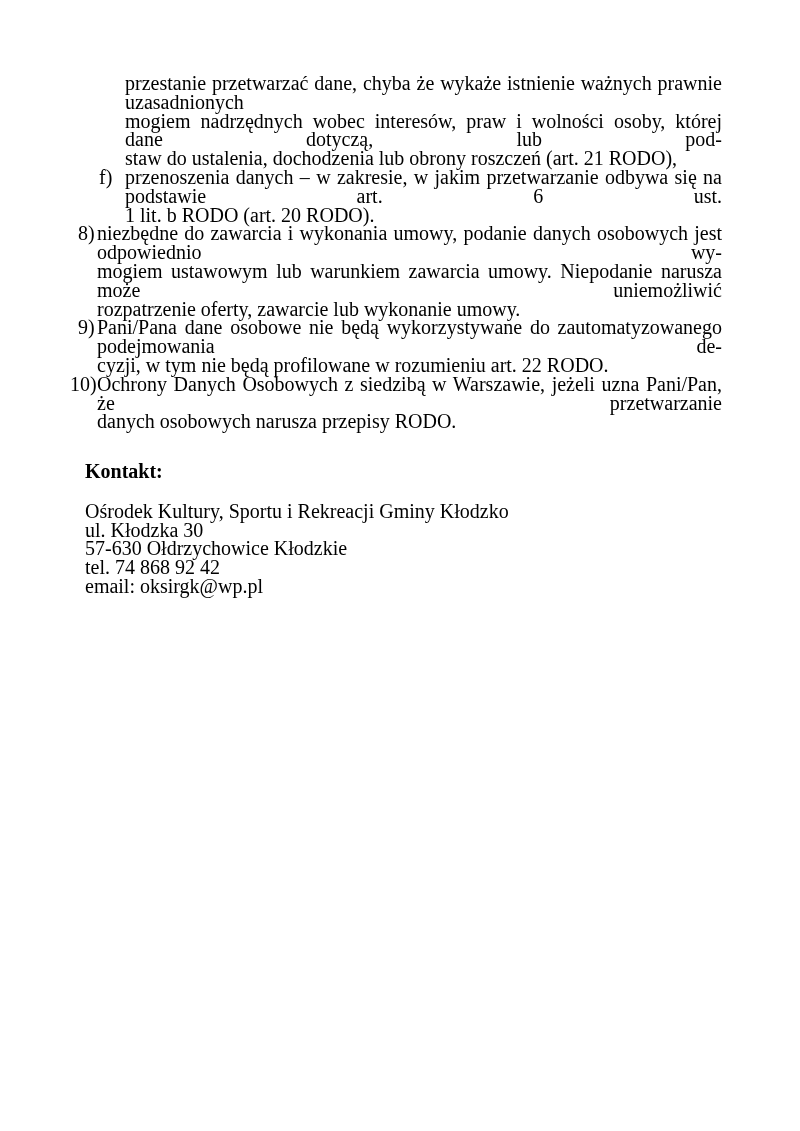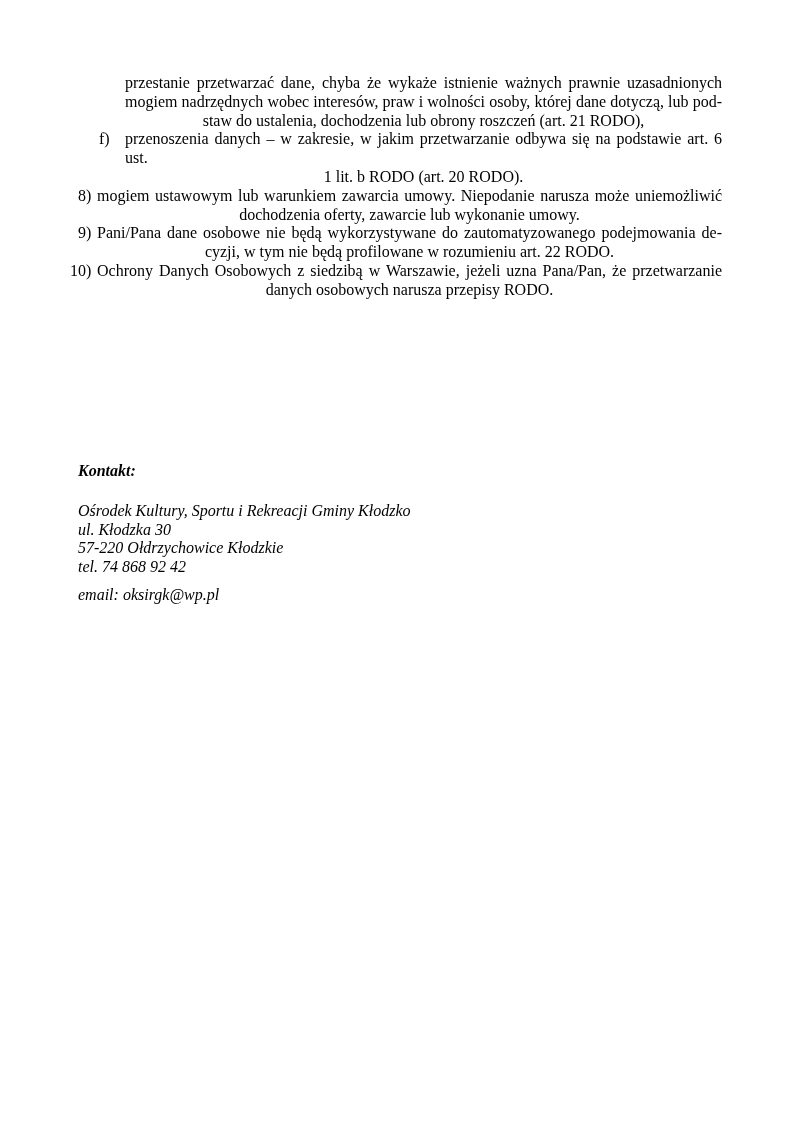--- a/index.html
+++ b/index.html
@@ -6,21 +6,21 @@
     margin: 0;
     padding: 0;
     background: #ffffff;
   }
   .page {
     position: relative;
     width: 800px;
     height: 1131px;
     background: #ffffff;
     font-family: "Liberation Serif", serif;
-    font-size: 16px;
+    font-size: 20px;
     color: #000000;
     overflow: hidden;
   }
   .body-block {
     position: absolute;
     top: 74px;
     left: 0;
     width: 722px;
   }
   .bline {
@@ -28,46 +28,44 @@
     line-height: 18.8px;
     white-space: normal;
   }
   .l1 { padding-left: 97px; }
   .l2 { padding-left: 125px; }
   .just {
     text-align: justify;
     text-align-last: justify;
   }
   .leftal {
-    text-align: center;
+    text-align: left;
     white-space: nowrap;
   }
   .marker {
     position: absolute;
     top: 0;
     white-space: nowrap;
   }
   .mk-f  { left: 99px; }
   .mk-n  { left: 78px; }
   .mk-10 { left: 70px; }
   .contact-block {
     position: absolute;
     top: 462px;
-    left: 78px;
+    left: 85px;
     line-height: 18.8px;
-    font-style: italic;
   }
   .contact-heading {
     font-weight: bold;
   }
   .contact-address {
     margin-top: 21px;
   }
   .email-line {
-    margin-top: 9px;
   }
 </style>
 </head>
 <body>
 
 <div class="page">
 
   <div class="body-block">
 
     <div class="bline l2 just">
@@ -88,56 +86,59 @@
     </div>
 
     <div class="bline l2 leftal">
       <span>1 lit. b RODO (art. 20 RODO).</span>
     </div>
 
     <div class="bline l1 just">
       <span class="marker mk-n">8)</span>
     </div>
 
+    <div class="bline l1 just">
+      <span>niezbędne do zawarcia i wykonania umowy, podanie danych osobowych jest odpowiednio wy-</span>
+    </div>
 
     <div class="bline l1 just">
       <span>mogiem ustawowym lub warunkiem zawarcia umowy. Niepodanie narusza może uniemożliwić</span>
     </div>
 
     <div class="bline l1 leftal">
-      <span>dochodzenia oferty, zawarcie lub wykonanie umowy.</span>
+      <span>rozpatrzenie oferty, zawarcie lub wykonanie umowy.</span>
     </div>
 
     <div class="bline l1 just">
       <span class="marker mk-n">9)</span>
       <span>Pani/Pana dane osobowe nie będą wykorzystywane do zautomatyzowanego podejmowania de-</span>
     </div>
 
     <div class="bline l1 leftal">
       <span>cyzji, w tym nie będą profilowane w rozumieniu art. 22 RODO.</span>
     </div>
 
     <div class="bline l1 just">
       <span class="marker mk-10">10)</span>
     </div>
 
     <div class="bline l1 just">
-      <span>Ochrony Danych Osobowych z siedzibą w Warszawie, jeżeli uzna Pana/Pan, że przetwarzanie</span>
+      <span>Ochrony Danych Osobowych z siedzibą w Warszawie, jeżeli uzna Pani/Pan, że przetwarzanie</span>
     </div>
 
     <div class="bline l1 leftal">
       <span>danych osobowych narusza przepisy RODO.</span>
     </div>
 
   </div>
 
   <div class="contact-block">
     <div class="contact-heading">Kontakt:</div>
     <div class="contact-address">
       <div>Ośrodek Kultury, Sportu i Rekreacji Gminy Kłodzko</div>
       <div>ul. Kłodzka 30</div>
-      <div>57-220 Ołdrzychowice Kłodzkie</div>
+      <div>57-630 Ołdrzychowice Kłodzkie</div>
       <div>tel. 74 868 92 42</div>
     </div>
     <div class="email-line">email: oksirgk@wp.pl</div>
   </div>
 
 </div>
 
 </body></html>

